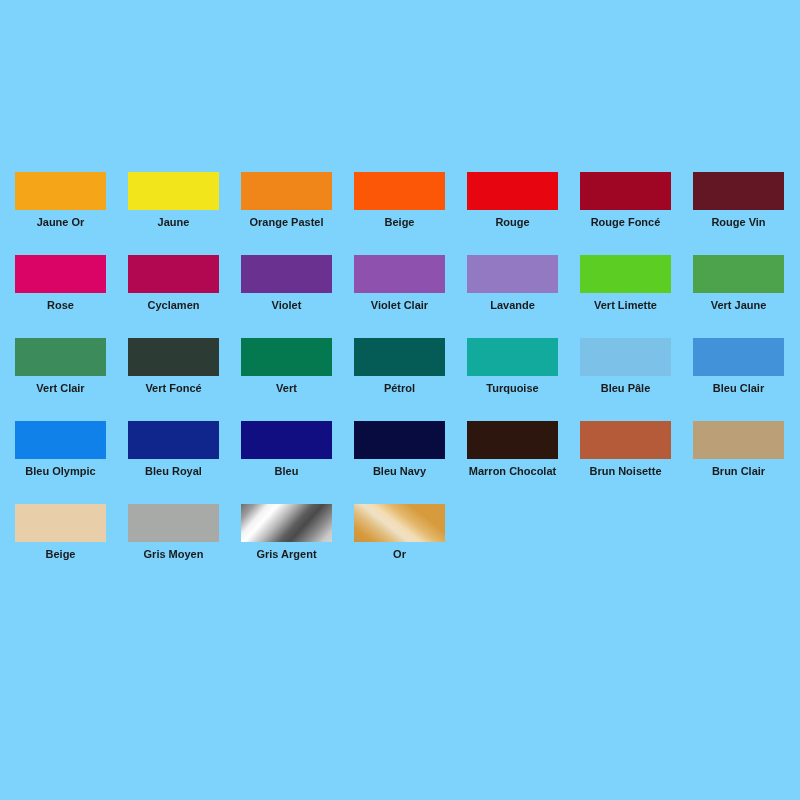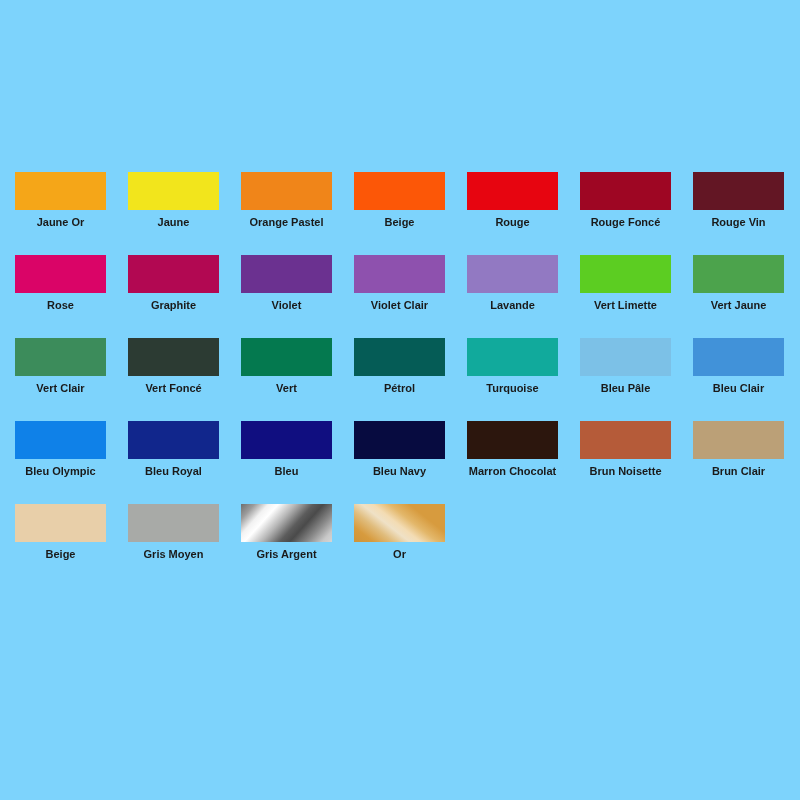--- a/index.html
+++ b/index.html
@@ -98,21 +98,21 @@
       <div class="swatch-cell">
         <span class="swatch-chip" style="background-color: rgb(99, 22, 36);"></span>
         <span class="swatch-label">Rouge Vin</span>
       </div>
       <div class="swatch-cell">
         <span class="swatch-chip" style="background-color: rgb(218, 4, 103);"></span>
         <span class="swatch-label">Rose</span>
       </div>
       <div class="swatch-cell">
         <span class="swatch-chip" style="background-color: rgb(178, 8, 82);"></span>
-        <span class="swatch-label">Graphite</span>
+        <span class="swatch-label">Cyclamen</span>
       </div>
       <div class="swatch-cell">
         <span class="swatch-chip" style="background-color: rgb(107, 49, 144);"></span>
         <span class="swatch-label">Violet</span>
       </div>
       <div class="swatch-cell">
         <span class="swatch-chip" style="background-color: rgb(142, 81, 174);"></span>
         <span class="swatch-label">Violet Clair</span>
       </div>
       <div class="swatch-cell">

